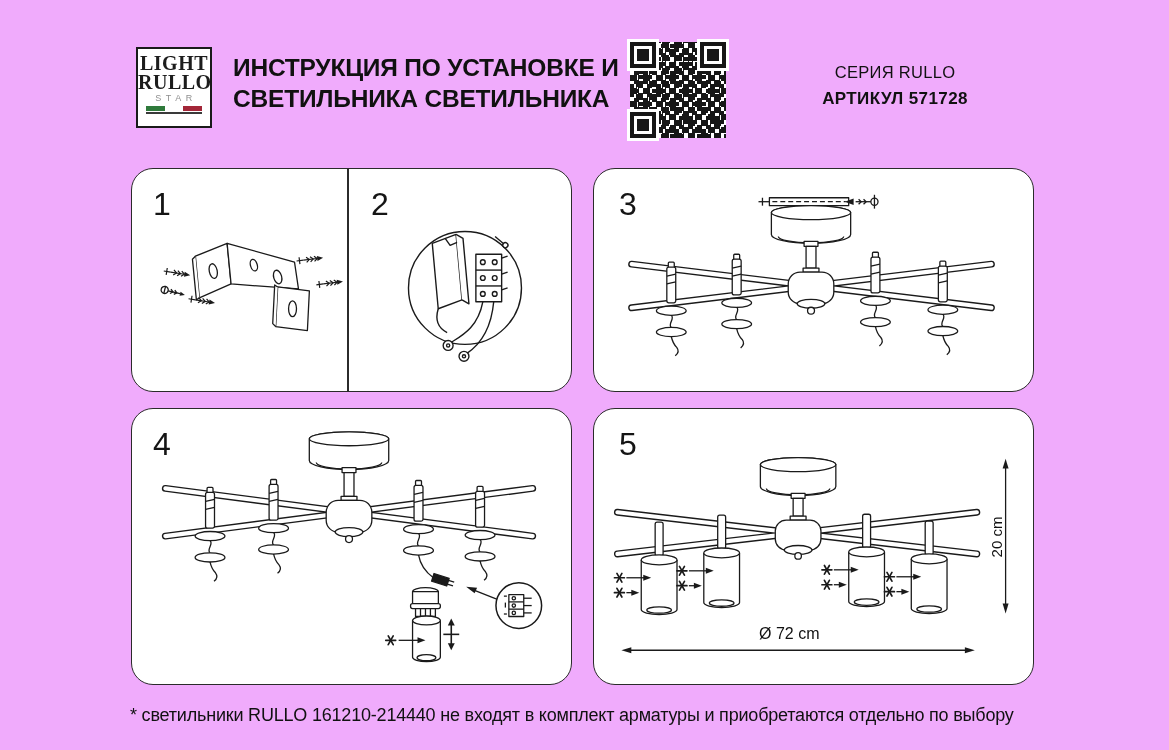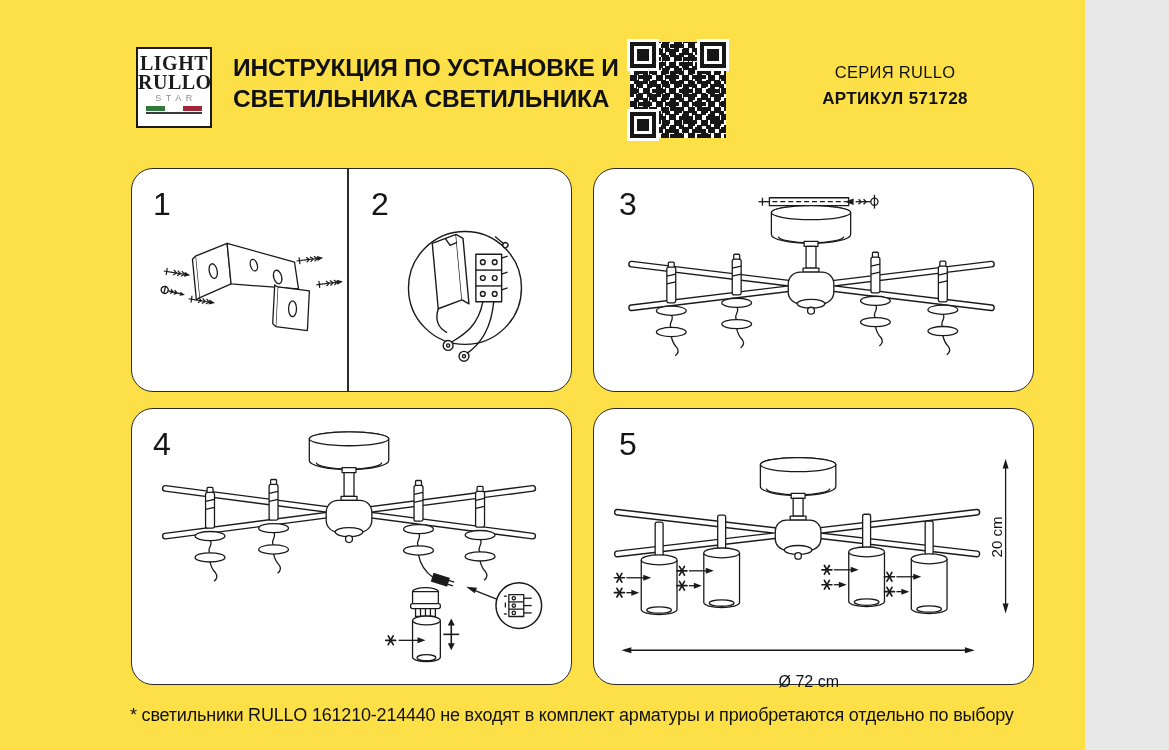--- a/index.html
+++ b/index.html
@@ -1,17 +1,17 @@
 <!DOCTYPE html>
 <html><head>
 <meta charset="utf-8">
 <style>
   html,body{margin:0;padding:0;background:#e8e8e8;}
-  .page{position:relative;width:1046px;height:750px;background:#fde047;overflow:hidden;
-        font-family:"Liberation Sans",sans-serif;color:#1a1a1a;padding-left:39px;}
+  .page{position:relative;width:1169px;height:750px;background:#f0abfc;overflow:hidden;
+        font-family:"Liberation Sans",sans-serif;color:#1a1a1a;}
   
   .logo{position:absolute;left:136px;top:47px;width:76px;height:81px;border:2px solid #1a1a1a;
         box-sizing:border-box;text-align:center;background:#fff;}
   .logo-word{font-family:"Liberation Serif",serif;font-weight:700;font-size:20px;line-height:19px;
         letter-spacing:.5px;color:#1c1c1c;}
   .logo-word.first{margin-top:5px;}
   .logo-group{font-size:9px;letter-spacing:4.5px;color:#8f8f8f;margin-top:1px;padding-left:4px;}
   .flag{width:56px;height:5px;margin:3px auto 0;display:flex;}
   .flag span{flex:1;}
   .flag-underline{width:56px;height:2px;margin:1px auto 0;background:#3a3a3a;}
@@ -33,21 +33,21 @@
   #box12{left:131px;top:168px;width:441px;height:224px;}
   #box3 {left:593px;top:168px;width:441px;height:224px;}
   #box4 {left:131px;top:408px;width:441px;height:277px;}
   #box5 {left:593px;top:408px;width:441px;height:277px;}
   .divider{position:absolute;left:215px;top:0;bottom:0;width:1.6px;background:#2b2b2b;}
   .pnum{position:absolute;font-size:32px;font-weight:400;color:#151515;}
   .diagram{position:absolute;left:0;top:0;width:100%;height:100%;}
   
   .dim-h{position:absolute;left:372px;top:120px;width:60px;height:16px;display:flex;align-items:center;
         justify-content:center;font-size:15px;color:#111;transform:rotate(-90deg);}
-  .dim-d{position:absolute;left:165px;top:216px;width:80px;text-align:right;font-size:16px;color:#111;margin-top:48px;}
+  .dim-d{position:absolute;left:165px;top:216px;width:80px;text-align:left;font-size:16px;color:#111;}
   
   .footnote{position:absolute;left:130px;top:705px;font-size:18px;letter-spacing:-.2px;color:#111;}
 </style>
 </head>
 <body>
 
 <div class="page">
 
   <svg width="0" height="0" style="position:absolute" aria-hidden="true">
     <defs>

